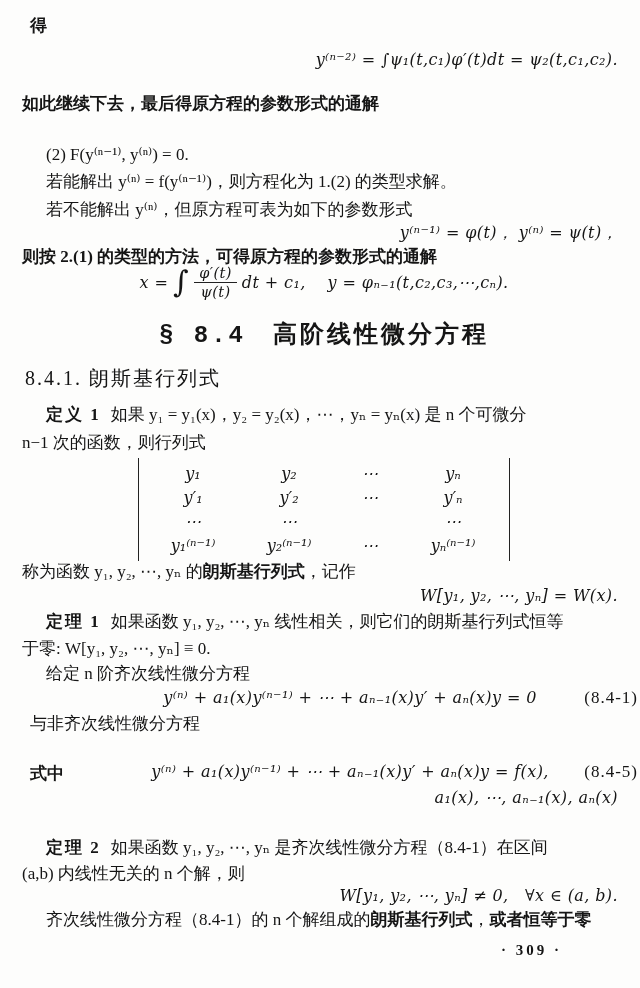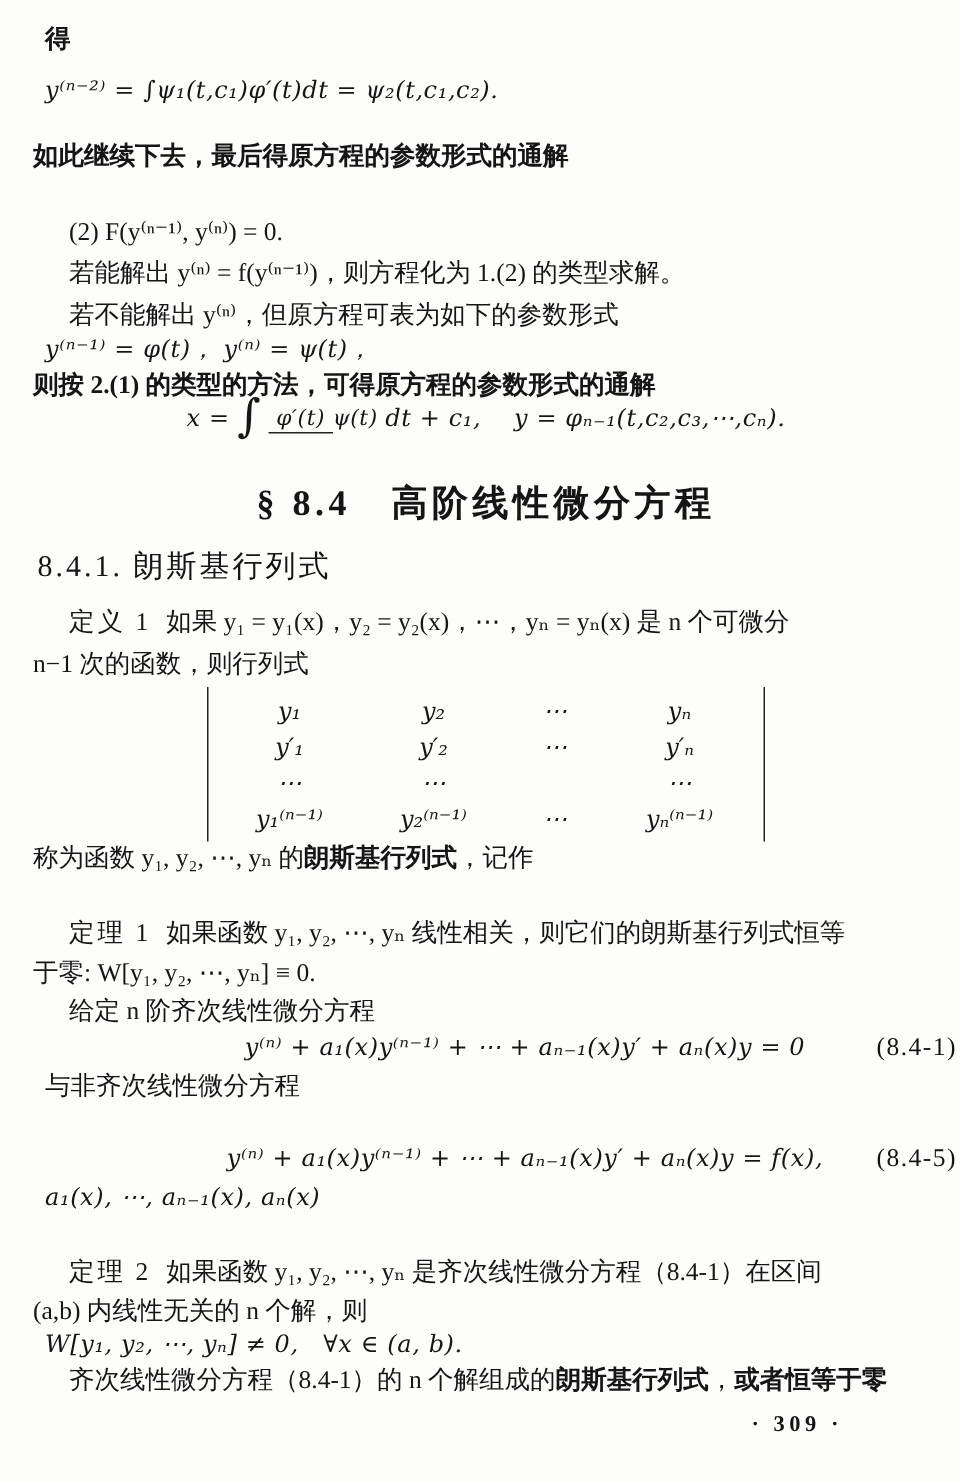--- a/index.html
+++ b/index.html
@@ -4,34 +4,34 @@
 <style>
   html,body{margin:0;padding:0;background:#e8e8e8;}
   .page{
     position:relative;width:640px;height:988px;margin:0 auto;
     background:#fdfdfc;color:#151515;overflow:hidden;
     font-family:"Liberation Serif","DejaVu Serif",serif;
     font-size:17px;
   }
   .row{position:absolute;left:30px;right:22px;white-space:nowrap;line-height:24px;}
   .bold{font-weight:bold;}
-  .center{text-align:left;}
+  .center{text-align:right;}
   .ind{left:46px;}
   .hang{left:22px;}
   .math{font-style:italic;font-family:"DejaVu Serif",serif;font-size:16px;letter-spacing:.4px;}
-  .label{font-weight:normal;font-style:normal;margin-right:10px;letter-spacing:2px;}
+  .label{font-weight:bold;font-style:normal;margin-right:10px;letter-spacing:2px;}
   .para-indent{text-indent:16px;}
 
-  .heading{font-size:24px;font-weight:bold;letter-spacing:3px;text-align:center;}
+  .heading{font-size:24px;font-weight:bold;letter-spacing:3px;text-align:center;font-family:Liberation Mono, monospace;}
   .subheading{font-size:20px;letter-spacing:2px;}
 
   
   .frac-row{display:flex;justify-content:center;align-items:center;gap:5px;}
   .int{font-size:30px;font-style:normal;line-height:1;transform:translateY(-1px);}
-  .frac{display:inline-flex;flex-direction:row;text-align:center;font-size:14.5px;line-height:18px;}
+  .frac{display:inline-flex;flex-direction:column;text-align:center;font-size:14.5px;line-height:18px;}
   .frac .num{padding:0 5px;border-bottom:1.4px solid #222;}
 
   
   .det-wrap{display:flex;justify-content:center;}
   .det{
     display:grid;grid-template-columns:96px 96px 66px 100px;
     border-left:1.6px solid #222;border-right:1.6px solid #222;
     padding:5px 6px;row-gap:3px;
     font-style:italic;font-family:"DejaVu Serif",serif;font-size:16px;
   }
@@ -104,20 +104,21 @@
       <span>y₂⁽ⁿ⁻¹⁾</span>
       <span>⋯</span>
       <span>yₙ⁽ⁿ⁻¹⁾</span>
     </div>
   </div>
 
   <div class="row hang" style="top:560px">
     <span>称为函数 y₁, y₂, ⋯, yₙ 的</span><span class="bold">朗斯基行列式</span><span>，记作</span>
   </div>
 
+  <div class="row center math" style="top:584px">W[y₁, y₂, ⋯, yₙ] = W(x).</div>
 
   <div class="row para-indent" style="top:610px">
     <span class="label">定理 1</span><span>如果函数 y₁, y₂, ⋯, yₙ 线性相关，则它们的朗斯基行列式恒等</span>
   </div>
 
   <div class="row hang" style="top:637px">于零: W[y₁, y₂, ⋯, yₙ] ≡ 0.</div>
 
   <div class="row ind" style="top:662px">给定 n 阶齐次线性微分方程</div>
 
   <div class="row tagged" style="top:686px">
@@ -125,20 +126,21 @@
     <span class="tag">(8.4-1)</span>
   </div>
 
   <div class="row" style="top:712px">与非齐次线性微分方程</div>
 
   <div class="row tagged" style="top:736px">
     <span class="math">y⁽ⁿ⁾ + a₁(x)y⁽ⁿ⁻¹⁾ + ⋯ + aₙ₋₁(x)y′ + aₙ(x)y = f(x),</span>
     <span class="tag">(8.4-5)</span>
   </div>
 
+  <div class="row bold" style="top:762px">式中</div>
 
   <div class="row center math" style="top:786px">a₁(x), ⋯, aₙ₋₁(x), aₙ(x)</div>
 
 
   <div class="row para-indent" style="top:836px">
     <span class="label">定理 2</span><span>如果函数 y₁, y₂, ⋯, yₙ 是齐次线性微分方程（8.4-1）在区间</span>
   </div>
 
   <div class="row hang" style="top:862px">(a,b) 内线性无关的 n 个解，则</div>
 

